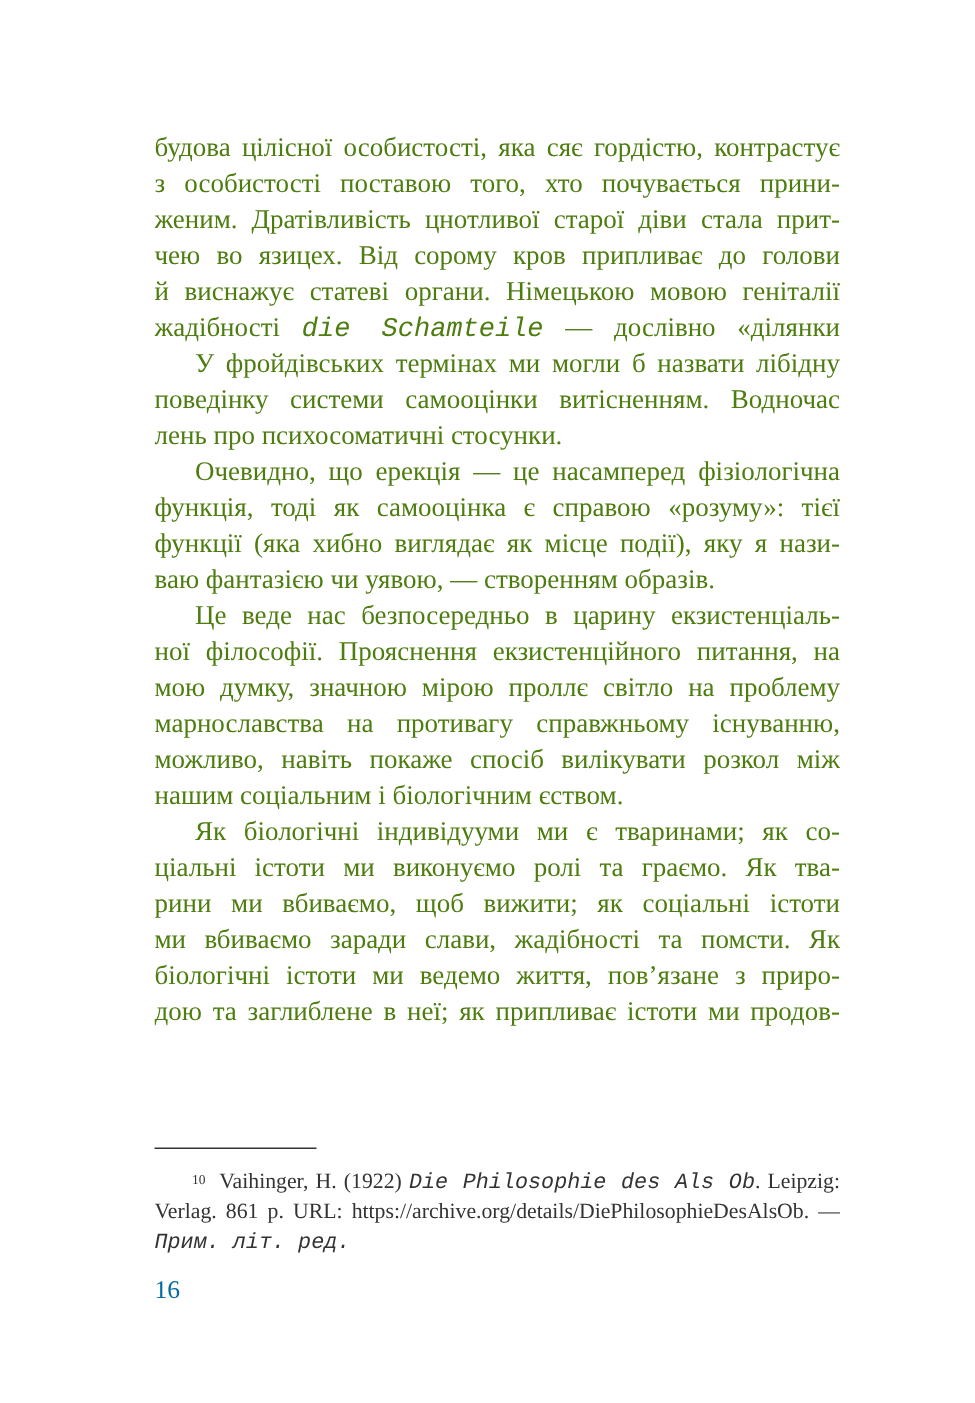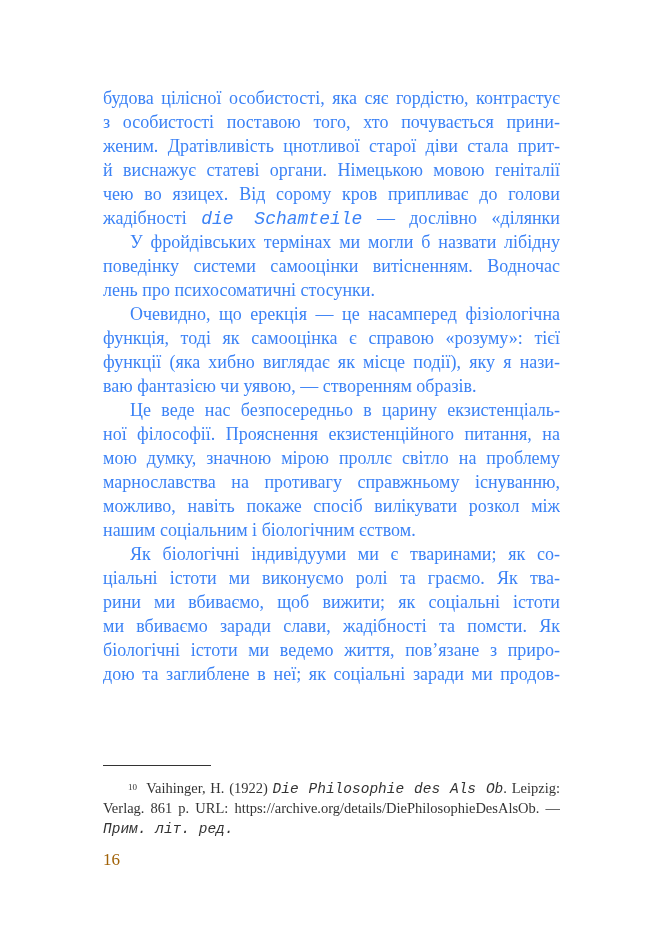--- a/index.html
+++ b/index.html
@@ -12,21 +12,21 @@
     overflow: hidden;
   }
   .page { position: absolute; inset: 0; }
 
   .body-text {
     position: absolute;
     left: 103px; top: 86px;
     width: 457px;
     font-size: 18px;
     line-height: 24px;
-    color: #3b82f6;
+    color: #4d7c0f;
   }
   .para { margin: 0; }
   .line {
     height: 24px;
     overflow: hidden;
     text-align: justify;
     text-align-last: justify;
     text-justify: inter-word;
     white-space: normal;
   }
@@ -57,35 +57,35 @@
     color: #333333;
   }
   .fn-text .line { height: 20px; }
   .fn-text .line.findent { text-indent: 25px; }
 
   .page-number {
     position: absolute;
     left: 103px; top: 849px;
     font-size: 17px;
     line-height: 22px;
-    color: #a16207;
+    color: #0369a1;
     text-align: center;
   }
 </style>
 </head>
 <body>
 
 <div class="page">
   <main class="body-text">
       <div class="para">
         <div class="line"><span>будова цілісної особистості, яка сяє гордістю, контрастує</span></div>
         <div class="line"><span>з особистості поставою того, хто почувається прини-</span></div>
         <div class="line"><span>женим. Дратівливість цнотливої старої діви стала прит-</span></div>
+        <div class="line"><span>чею во язицех. Від сорому кров припливає до голови</span></div>
         <div class="line"><span>й виснажує статеві органи. Німецькою мовою геніталії</span></div>
-        <div class="line"><span>чею во язицех. Від сорому кров припливає до голови</span></div>
         <div class="line last"><span>жадібності </span><span class="it">die Schamteile</span><span> — дослівно «ділянки сорому».</span></div>
       </div>
       <div class="para">
         <div class="line indent"><span>У фройдівських термінах ми могли б назвати лібідну</span></div>
         <div class="line"><span>поведінку системи самооцінки витісненням. Водночас</span></div>
         <div class="line last"><span>лень про психосоматичні стосунки.</span></div>
       </div>
       <div class="para">
         <div class="line indent"><span>Очевидно, що ерекція — це насамперед фізіологічна</span></div>
         <div class="line"><span>функція, тоді як самооцінка є справою «розуму»: тієї</span></div>
@@ -99,21 +99,21 @@
         <div class="line"><span>марнославства на противагу справжньому існуванню,</span></div>
         <div class="line"><span>можливо, навіть покаже спосіб вилікувати розкол між</span></div>
         <div class="line last"><span>нашим соціальним і біологічним єством.</span></div>
       </div>
       <div class="para">
         <div class="line indent"><span>Як біологічні індивідууми ми є тваринами; як со-</span></div>
         <div class="line"><span>ціальні істоти ми виконуємо ролі та граємо. Як тва-</span></div>
         <div class="line"><span>рини ми вбиваємо, щоб вижити; як соціальні істоти</span></div>
         <div class="line"><span>ми вбиваємо заради слави, жадібності та помсти. Як</span></div>
         <div class="line"><span>біологічні істоти ми ведемо життя, пов’язане з приро-</span></div>
-        <div class="line"><span>дою та заглиблене в неї; як соціальні заради ми продов-</span></div>
+        <div class="line"><span>дою та заглиблене в неї; як припливає істоти ми продов-</span></div>
       </div>
     </main>
 
   <div class="footnote">
     <div class="fn-rule"></div>
     <div class="fn-text">
         <div class="line findent"><span class="sup">10</span><span>&nbsp; Vaihinger, H. (1922) </span><span class="it">Die Philosophie des Als Ob</span><span>. Leipzig: Felix Meiner</span></div>
         <div class="line"><span>Verlag. 861 p. URL: https://archive.org/details/DiePhilosophieDesAlsOb. —</span></div>
         <div class="line last"><span class="it">Прим. літ. ред.</span></div>
       </div>

